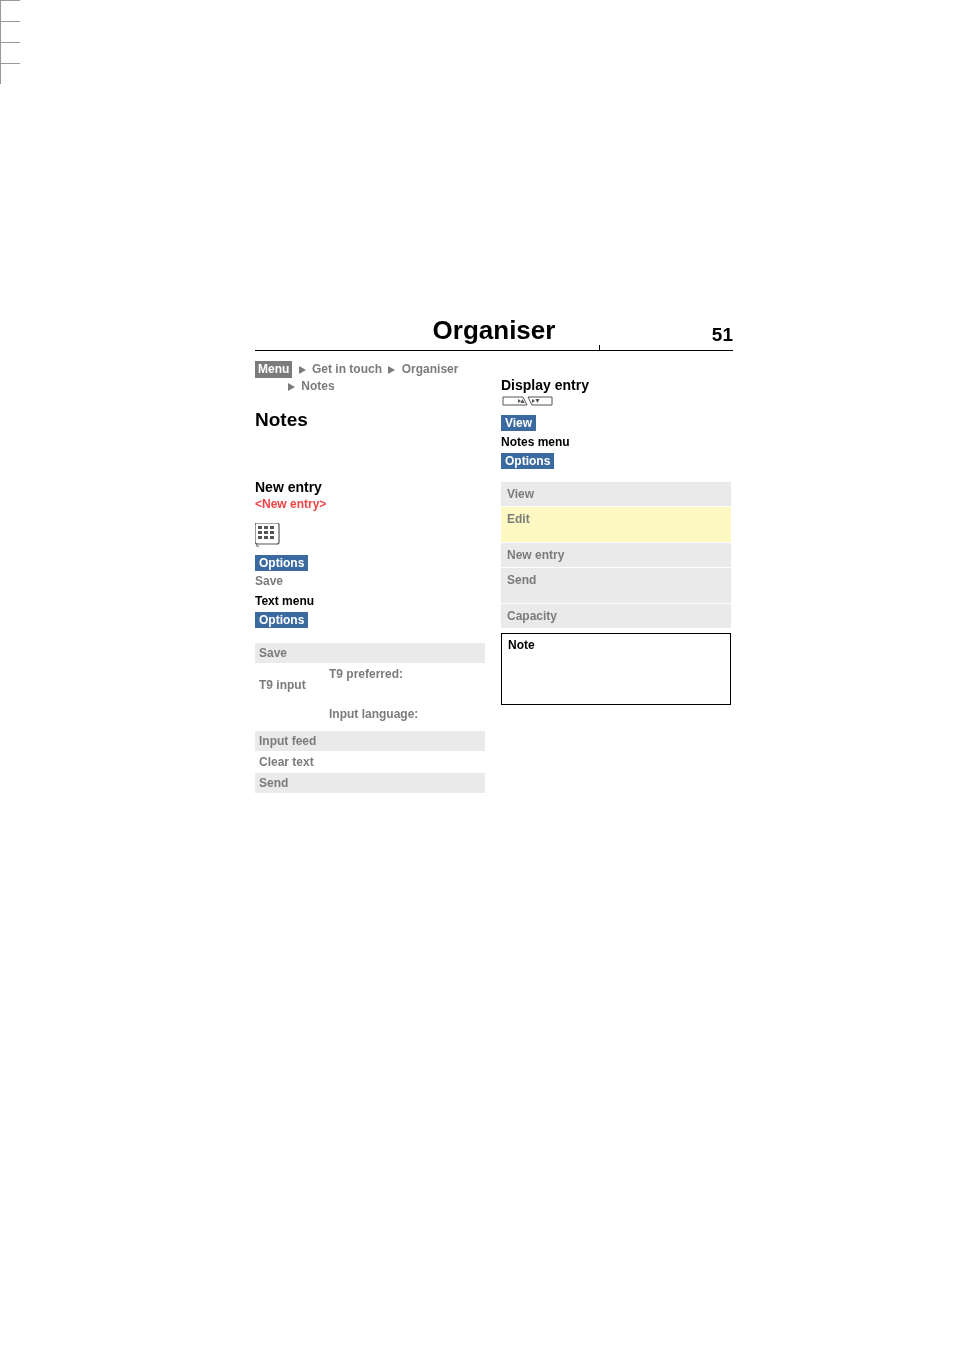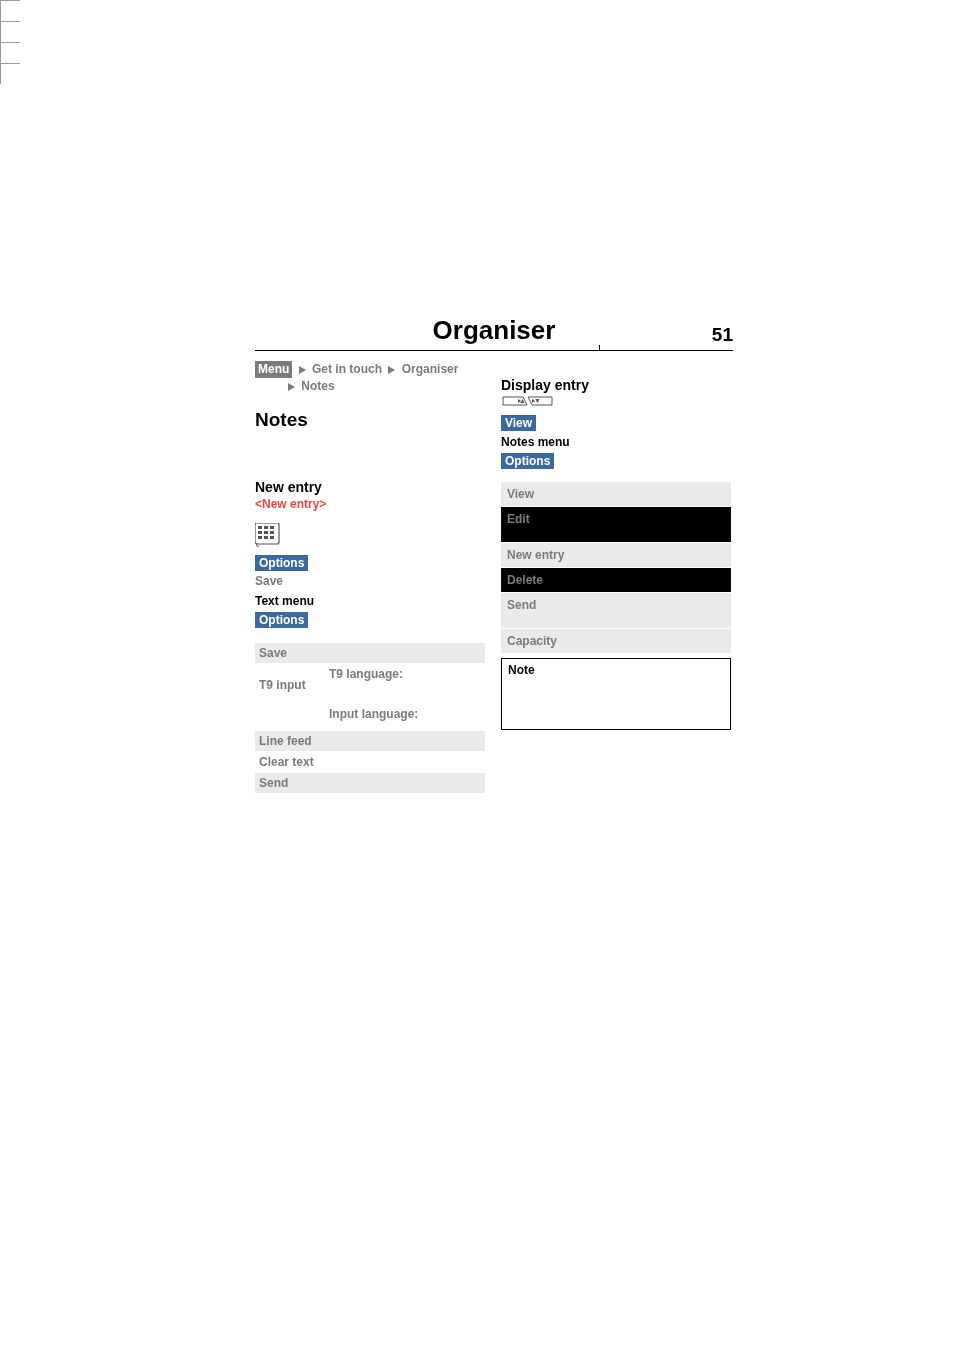--- a/index.html
+++ b/index.html
@@ -178,21 +178,21 @@
   .row-table-2 .row2 {
     padding: 5px 6px;
     font-size: 12px;
     color: #7b7b7b;
     font-weight: bold;
     border-bottom: 1px solid #fff;
   }
   .row2.shaded { background: #eaeaea; }
   .row2 { min-height: 22px; }
   .row2.tall { min-height: 36px; }
-  .row2.noshade { background: #000000; }
+  .row2.noshade { background: #fef9c3; }
 
   .note-box {
     border: 1px solid #000;
     margin-top: 4px;
     padding: 4px 6px 52px 6px;
     font-size: 12px;
     font-weight: bold;
   }
 
 </style>
@@ -262,26 +262,26 @@
         <span class="options-box">Options</span>
       </div>
 
       <div class="row-table">
         <div class="row shaded">
             <span>Save</span>
           </div>
         <div class="row noshade multi">
           <span class="label">T9 input</span>
           <span class="inner">
-            <span class="inner-item">T9 language:</span>
+            <span class="inner-item">T9 preferred:</span>
             <span class="inner-item">Input language:</span>
           </span>
         </div>
         <div class="row shaded">
-            <span>Line feed</span>
+            <span>Input feed</span>
           </div>
         <div class="row noshade">
             <span>Clear text</span>
           </div>
         <div class="row shaded">
             <span>Send</span>
           </div>
       </div>
 
     </div>
@@ -307,21 +307,20 @@
 
       <div class="sub-h" style="">Notes menu</div>
       <div style="margin-bottom:10px;">
         <span class="options-box">Options</span>
       </div>
 
       <div class="row-table-2">
         <div class="row2 shaded"><span>View</span></div>
         <div class="row2 noshade tall"><span>Edit</span></div>
         <div class="row2 shaded"><span>New entry</span></div>
-        <div class="row2 noshade"><span>Delete</span></div>
         <div class="row2 shaded tall"><span>Send</span></div>
         <div class="row2 noshade" style="background:#eaeaea;"><span>Capacity</span></div>
       </div>
 
       <div class="note-box">
         <span>Note</span>
       </div>
 
     </div>
 

